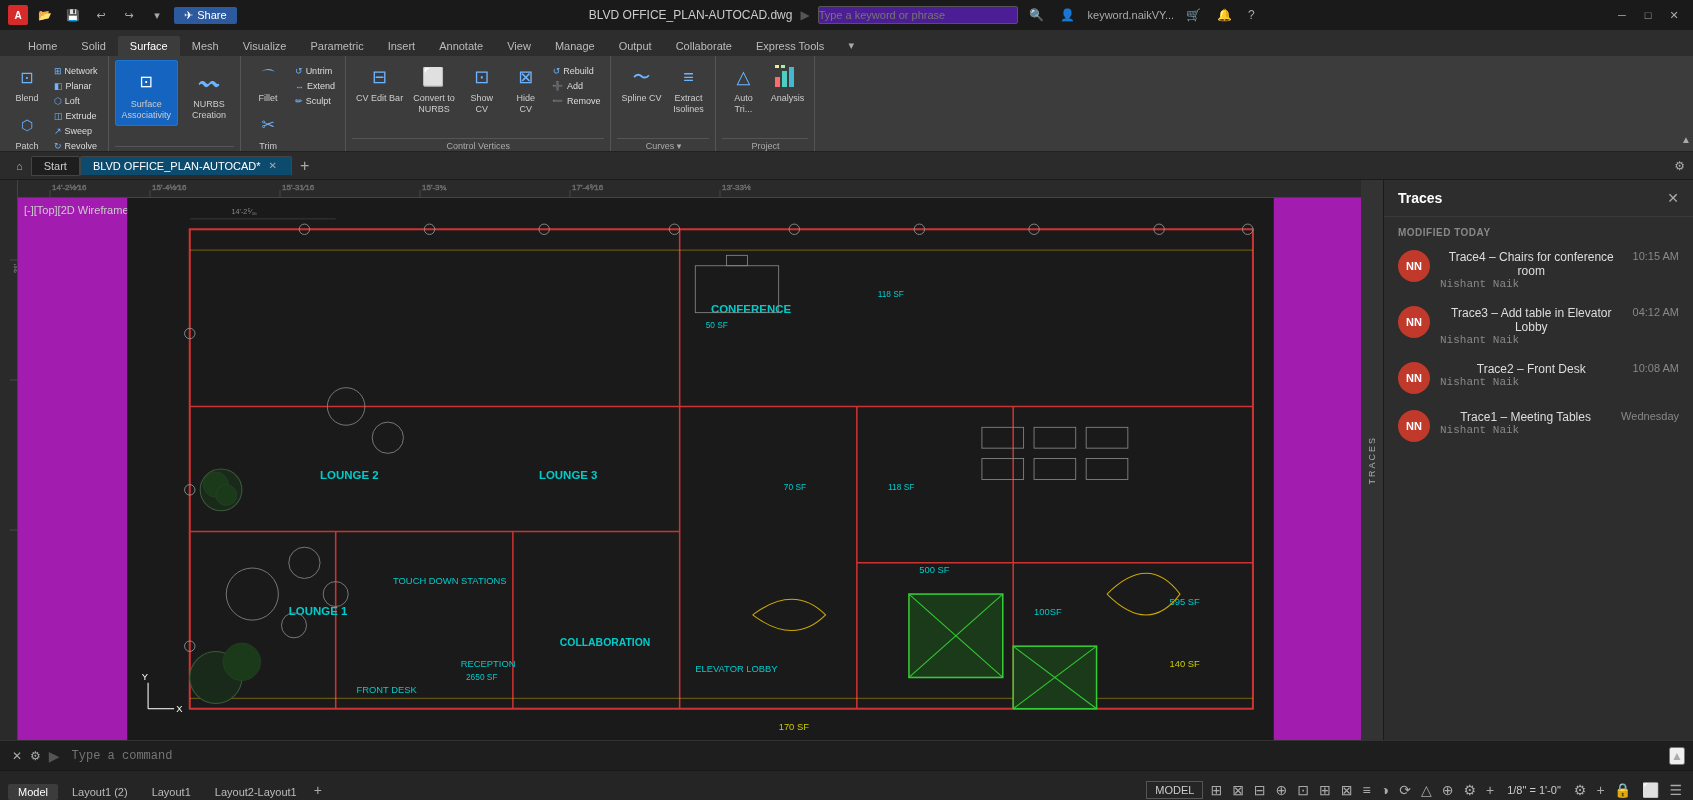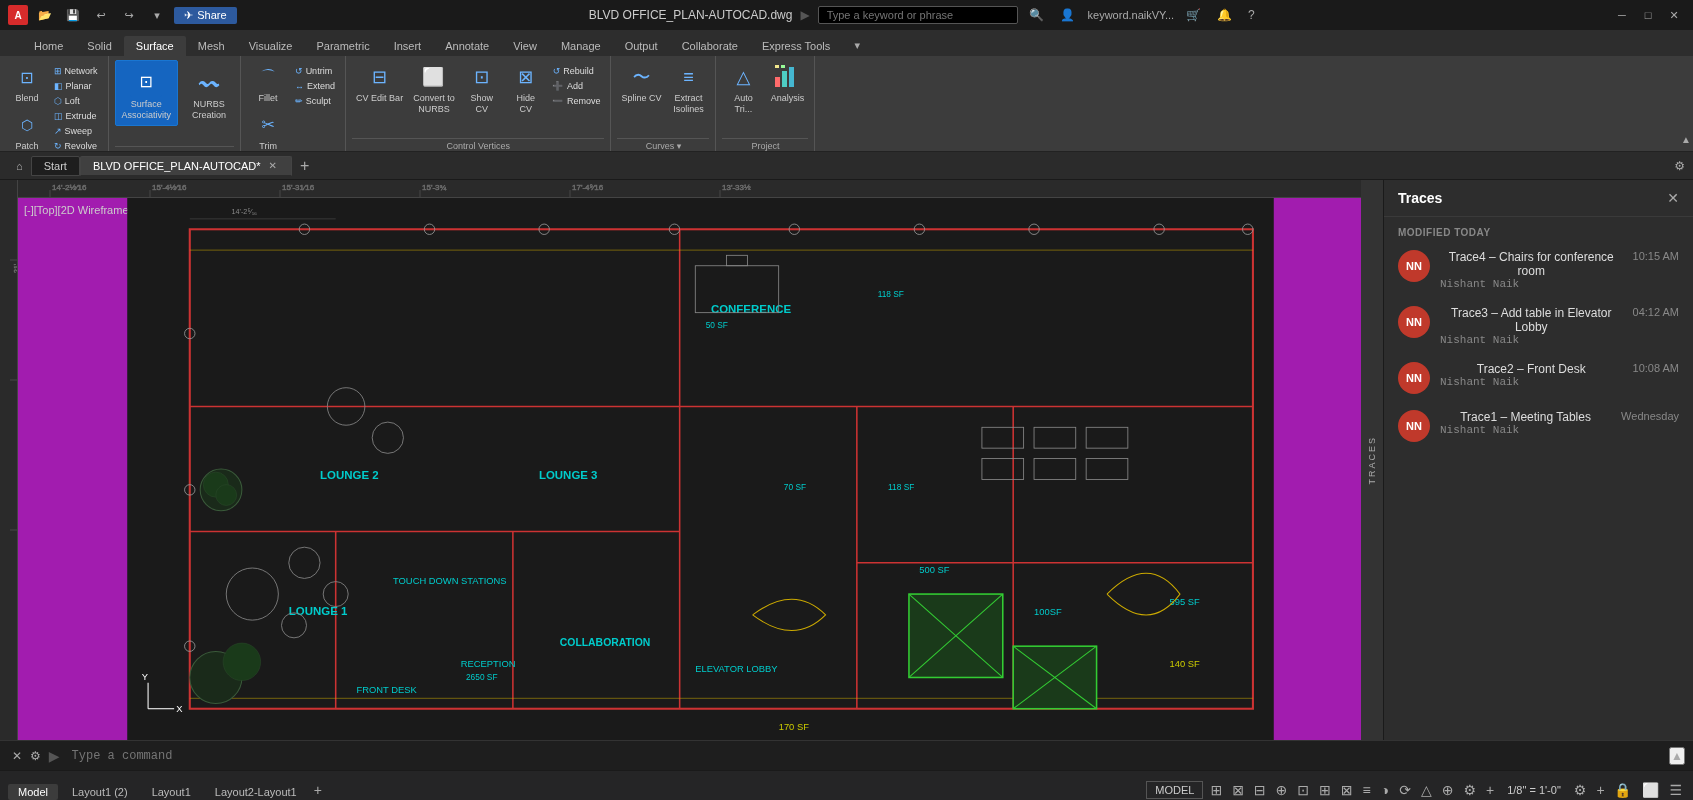--- a/index.html
+++ b/index.html
@@ -27,36 +27,36 @@
       width: 22px; height: 22px; background: transparent; border: none; cursor: pointer;
       color: #aaa; font-size: 11px; display: flex; align-items: center; justify-content: center;
     }
     .share-btn {
       background: #2d5a9e; color: white; border: none; padding: 2px 10px;
       font-size: 11px; cursor: pointer; display: flex; align-items: center; gap: 4px;
       border-radius: 2px;
     }
     .title-filename { color: #ccc; font-size: 12px; }
     .search-box {
-      background: #000000; border: 1px solid #555; color: #aaa;
-      padding: 2px 8px; font-size: 11px; width: 200px; border-radius: 2px;
+      background: #4c1d95; border: 1px solid #555; color: #aaa;
+      padding: 2px 0; font-size: 11px; width: 200px; border-radius: 2px;
     }
     .title-btn { background: transparent; border: none; color: #aaa; cursor: pointer; font-size: 12px; padding: 2px 4px; }
     .window-btn { width: 22px; height: 22px; border: none; cursor: pointer; font-size: 11px; display: flex; align-items: center; justify-content: center; }
     .win-min { background: transparent; color: #aaa; }
     .win-max { background: transparent; color: #aaa; }
     .win-close { background: transparent; color: #aaa; }
 
     
     .ribbon-tabs {
       height: 26px;
       background: #2d2d2d;
       display: flex;
       align-items: flex-end;
-      padding-left: 22px;
+      padding-left: 16px;
       flex-shrink: 0;
     }
     .ribbon-tab {
       padding: 4px 12px;
       font-size: 11px;
       color: #bbb;
       cursor: pointer;
       border-radius: 2px 2px 0 0;
       background: transparent;
       border: none;
@@ -144,21 +144,21 @@
       border-bottom: 1px solid #1a1a1a;
     }
     .home-btn {
       background: transparent; border: none; color: #aaa; cursor: pointer; font-size: 11px; padding: 2px 8px;
     }
     .doc-tab {
       background: #1e1e1e; border: 1px solid #444; color: #ccc;
       padding: 3px 12px; font-size: 11px; cursor: pointer; display: flex; align-items: center; gap: 6px;
       border-radius: 2px 2px 0 0;
     }
-    .doc-tab.active { background: #404040; border-bottom: 1px solid #2b2b2b; color: #fff; }
+    .doc-tab.active { background: #0c4a6e; border-bottom: 1px solid #2b2b2b; color: #fff; }
     .doc-tab-close { background: transparent; border: none; color: #aaa; cursor: pointer; font-size: 10px; padding: 0 2px; }
     .new-tab-btn { background: transparent; border: none; color: #aaa; cursor: pointer; font-size: 16px; padding: 2px 8px; }
     .tab-settings { background: transparent; border: none; color: #aaa; cursor: pointer; font-size: 12px; margin-left: auto; }
 
     
     .main-area {
       flex: 1;
       display: flex;
       overflow: hidden;
       position: relative;

